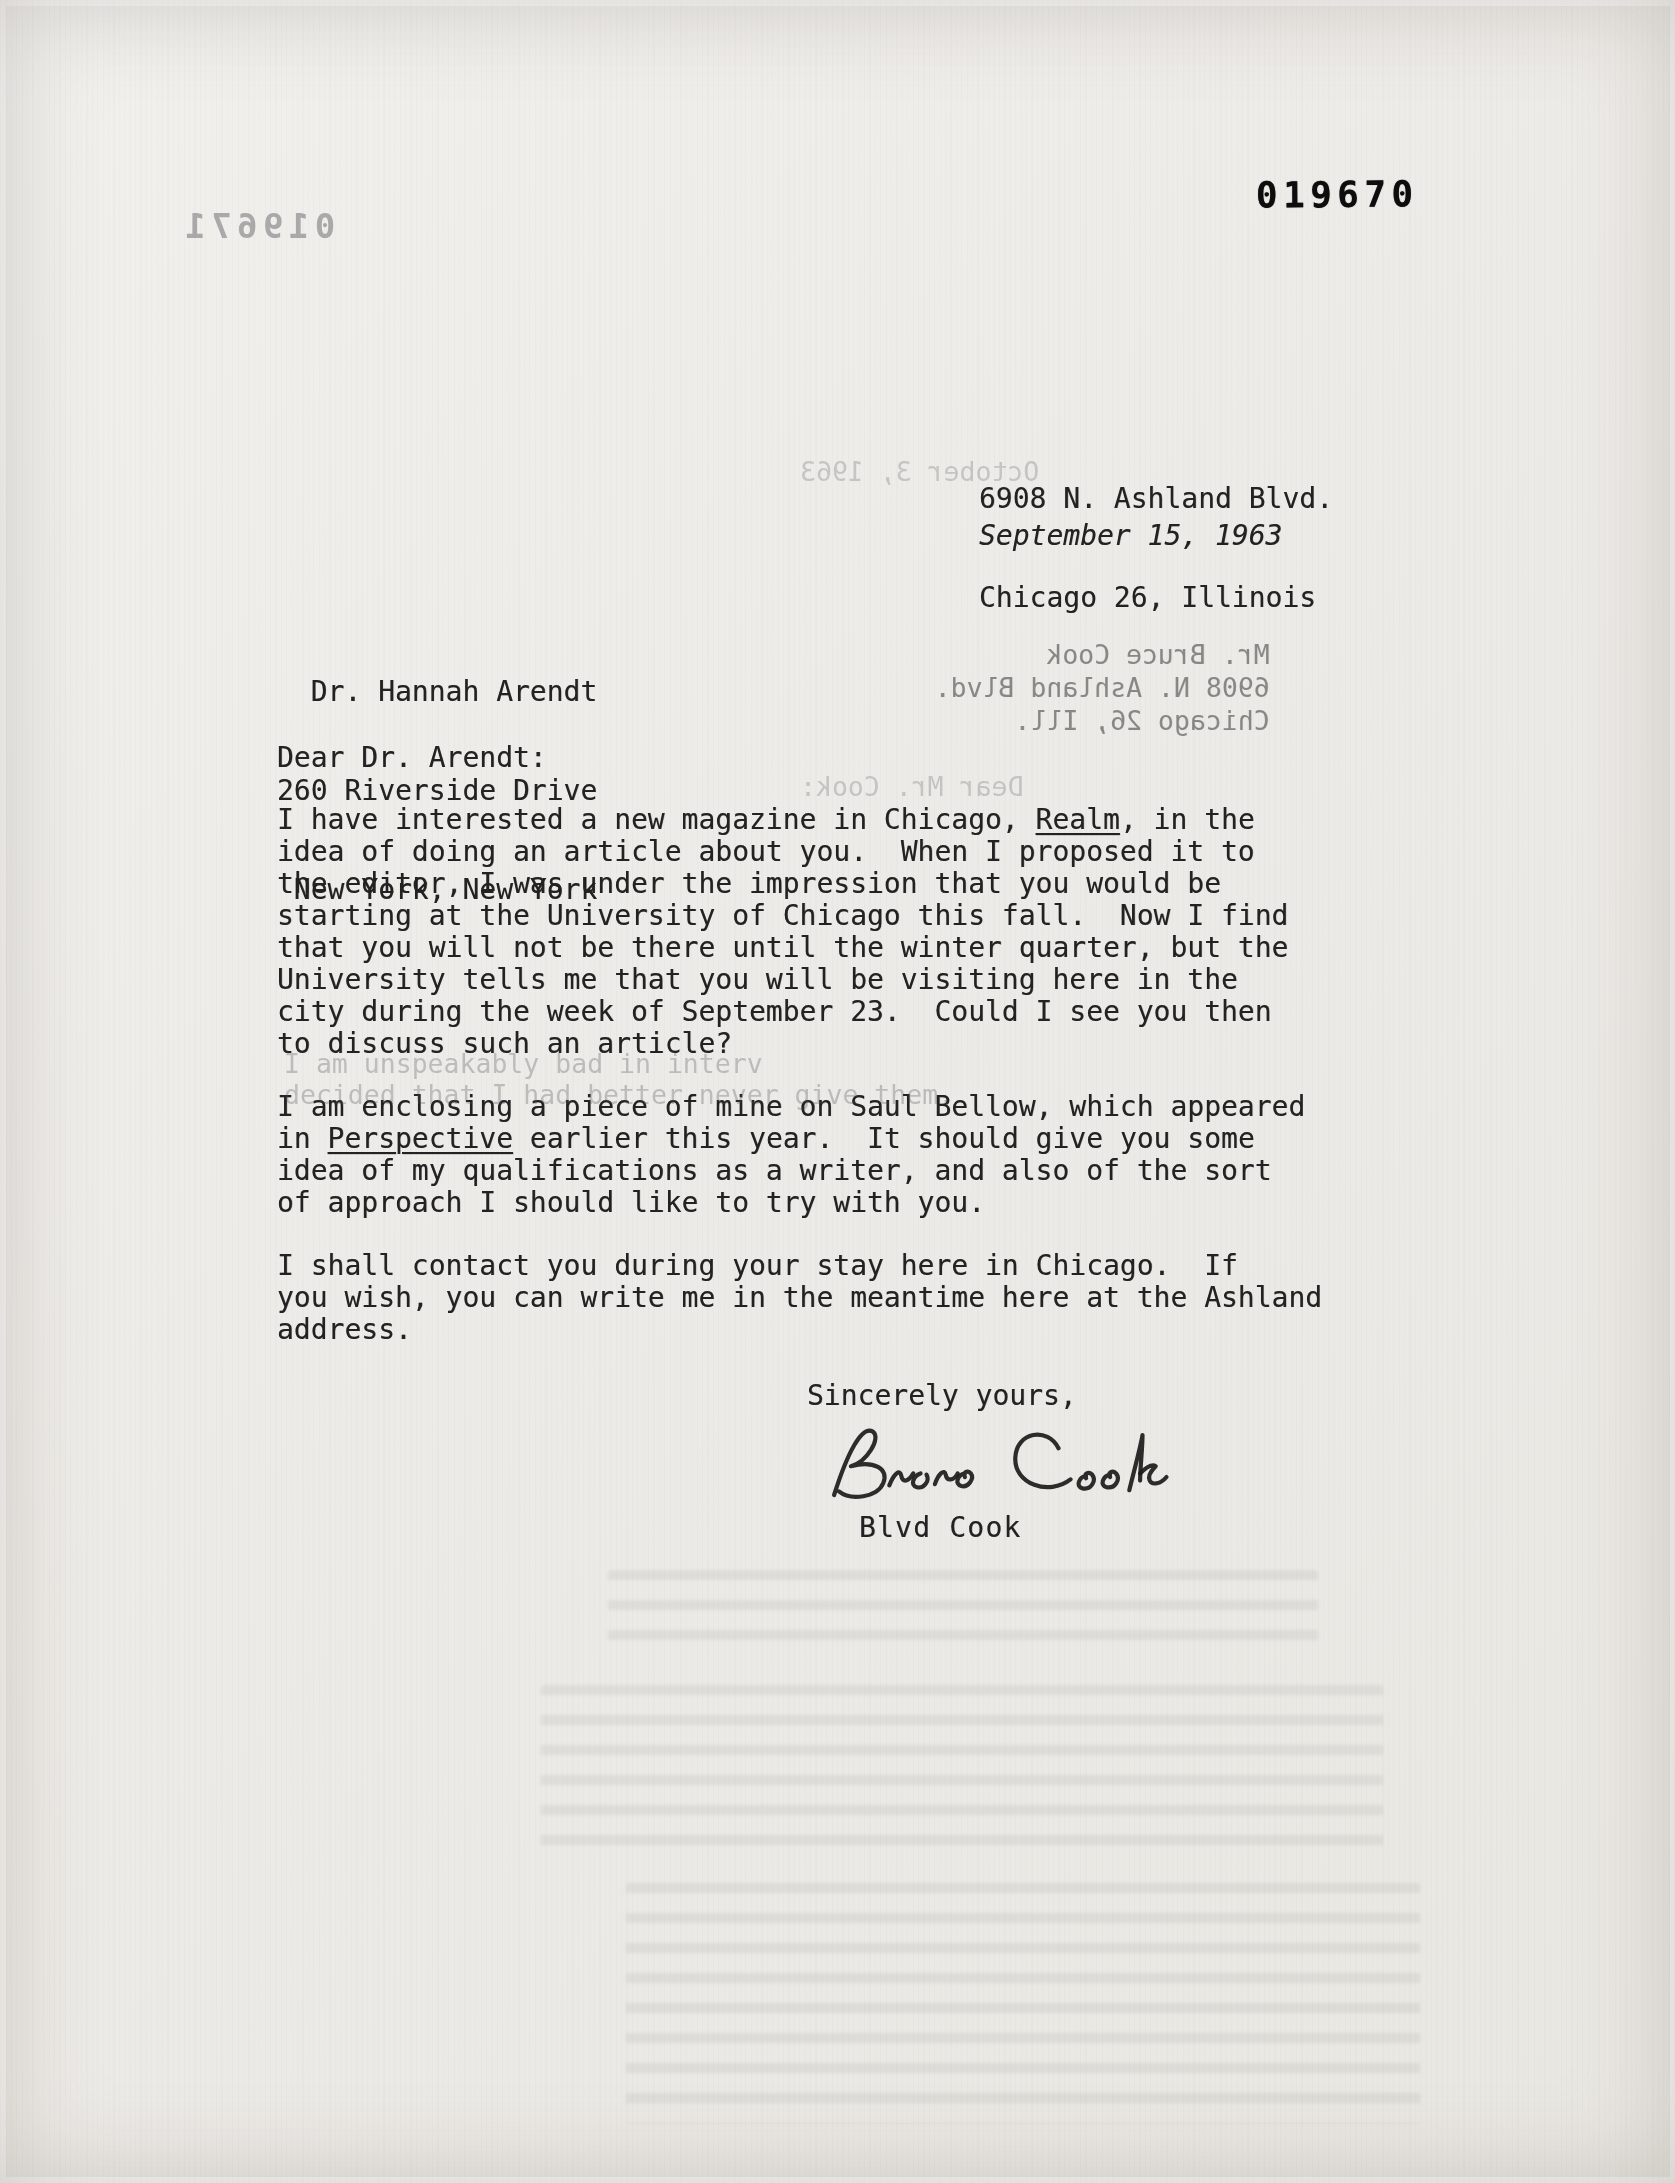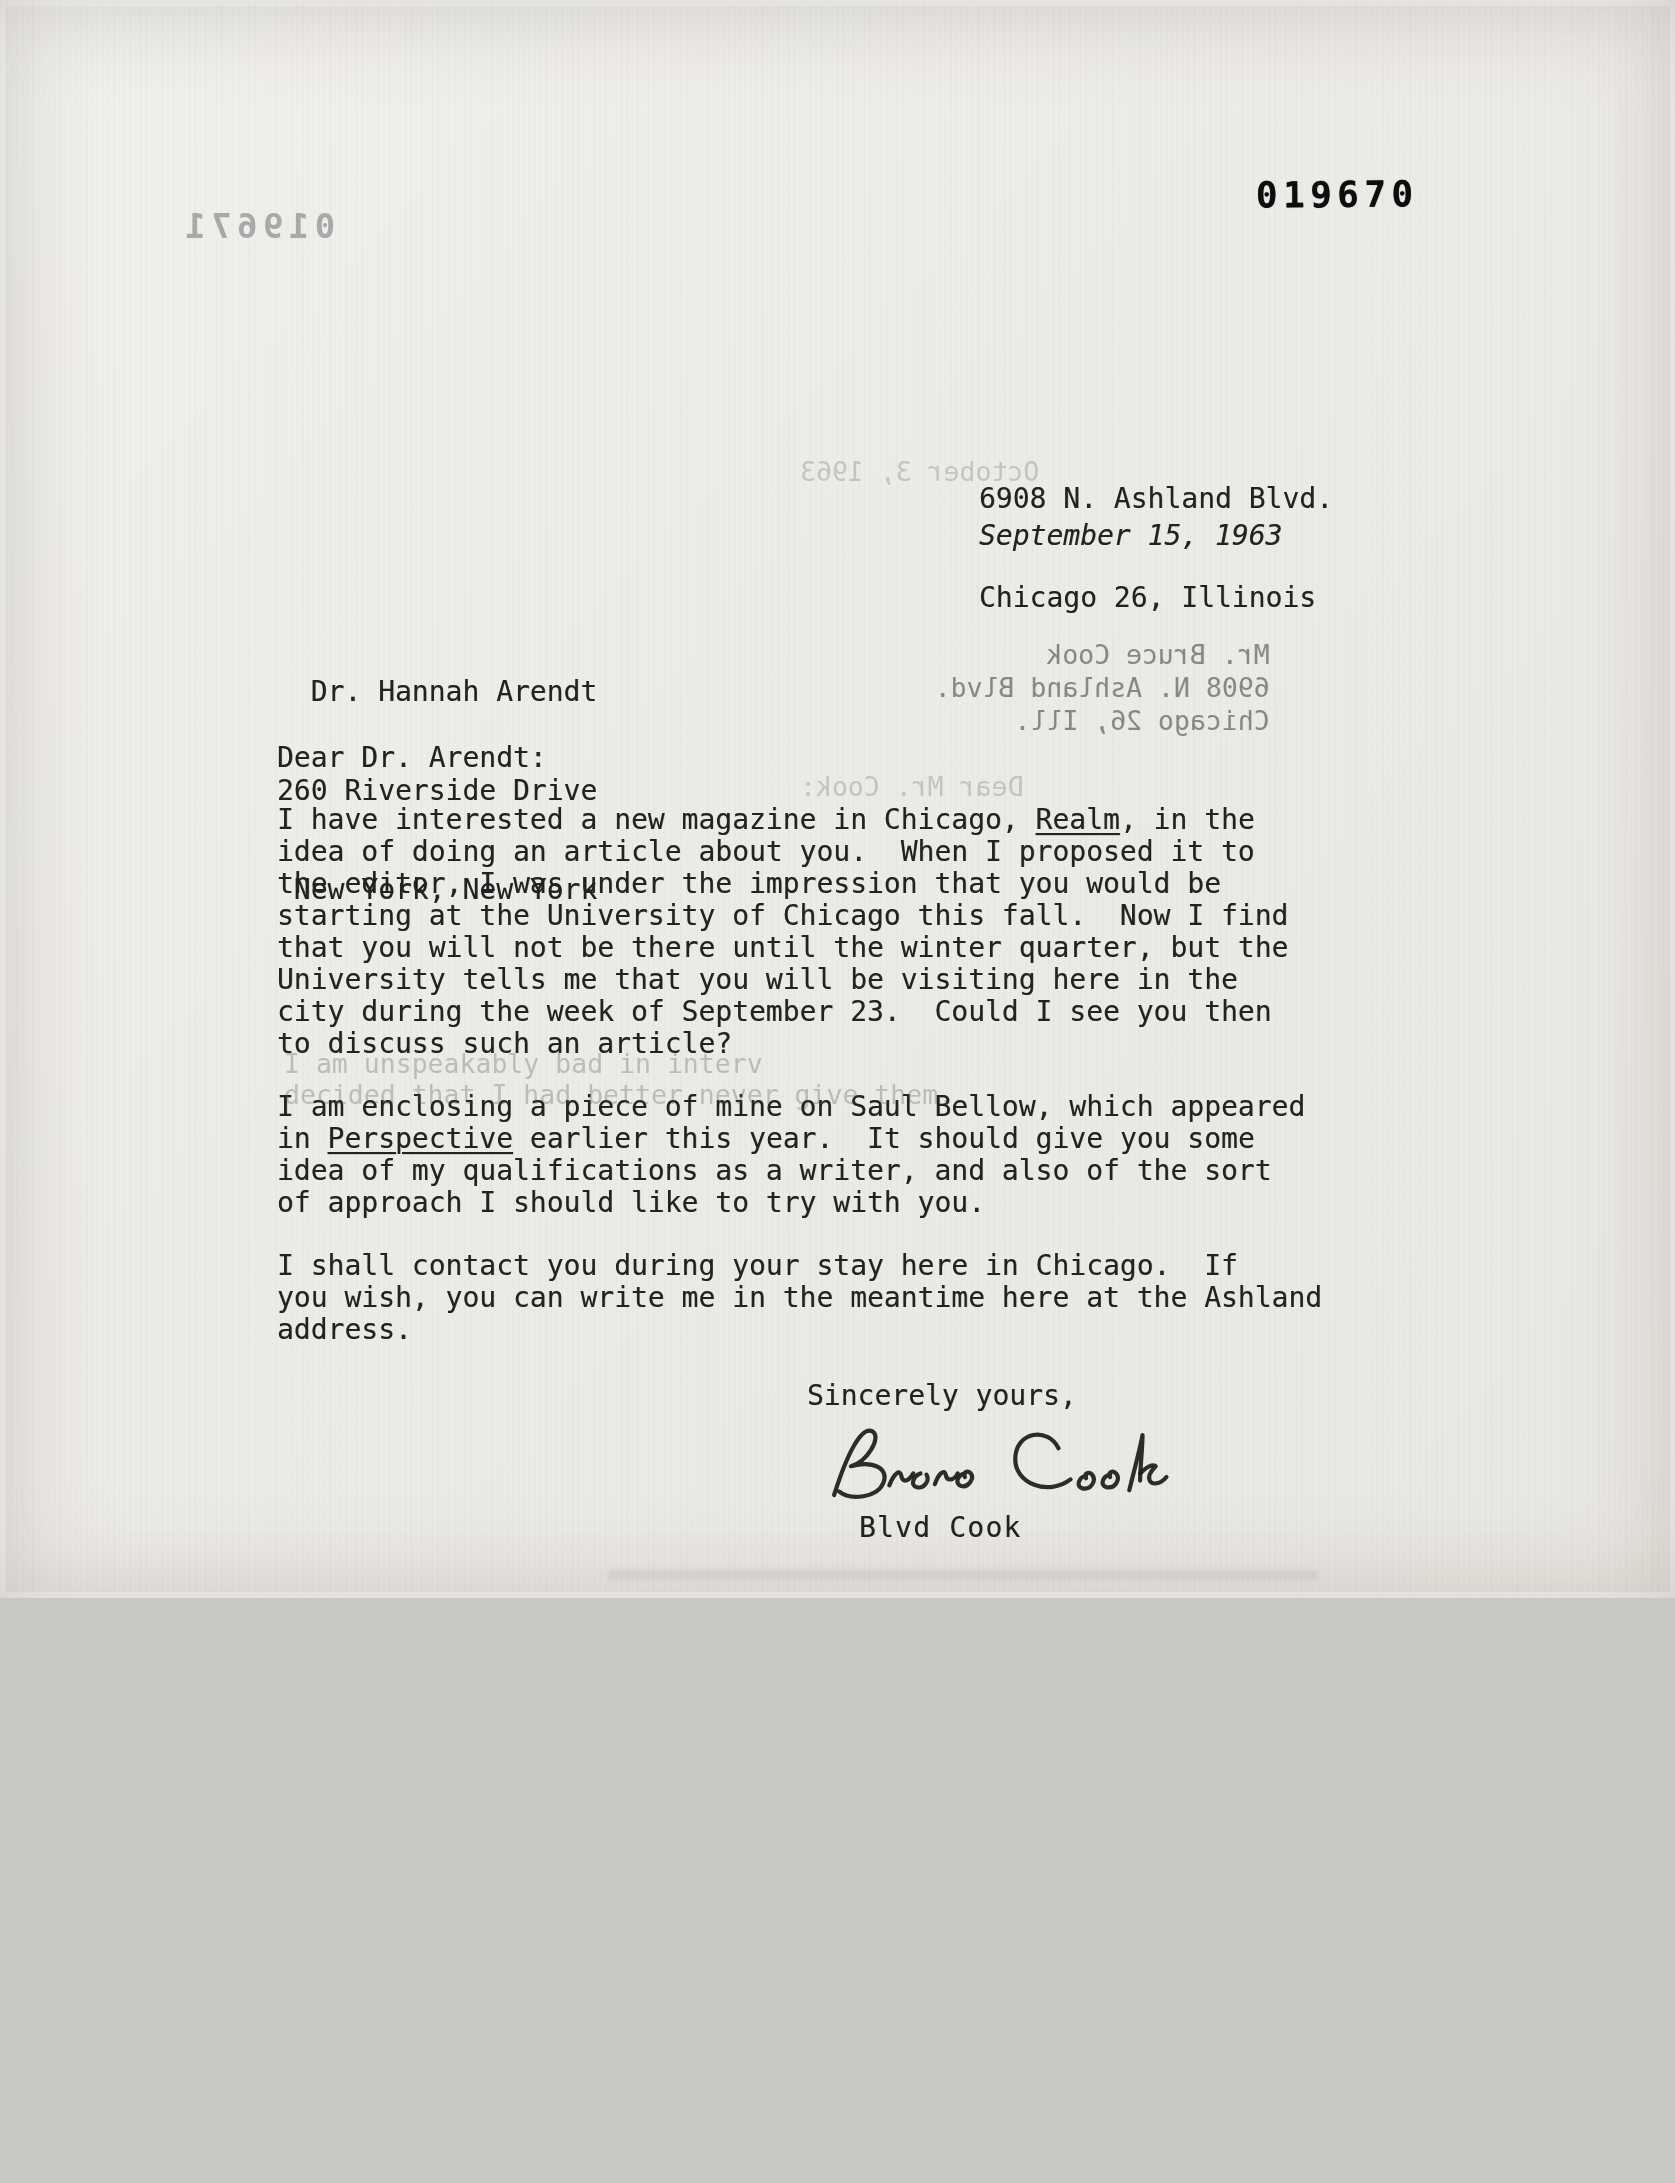--- a/index.html
+++ b/index.html
@@ -1,18 +1,18 @@
 <!DOCTYPE html>
 <html style="font-size:9.6px"><head>
 <meta charset="utf-8">
 <style>
   html,body { margin:0; padding:0; background:#c9c7c3; }
   .scan {
     position:relative;
-    width:1676px; height:1598px;
+    width:1676px; height:2183px;
     margin:0 auto;
     background:
       repeating-linear-gradient(90deg, rgba(0,0,0,0.015) 0 1.2px, rgba(0,0,0,0) 1.2px 5.4px),
       linear-gradient(135deg, #f1f0ed 0%, #edebe7 45%, #e9e7e2 100%);
     overflow:hidden;
     font-family:"DejaVu Sans Mono","Liberation Mono",monospace;
     color:#222;
     box-shadow: inset 0 0 96px rgba(110,105,95,0.28), inset 0 0 0 6px rgba(255,255,255,0.55);
   }
   .tw { white-space:pre; text-shadow:0.4px 0.4px 0.4px rgba(0,0,0,0.35); }

